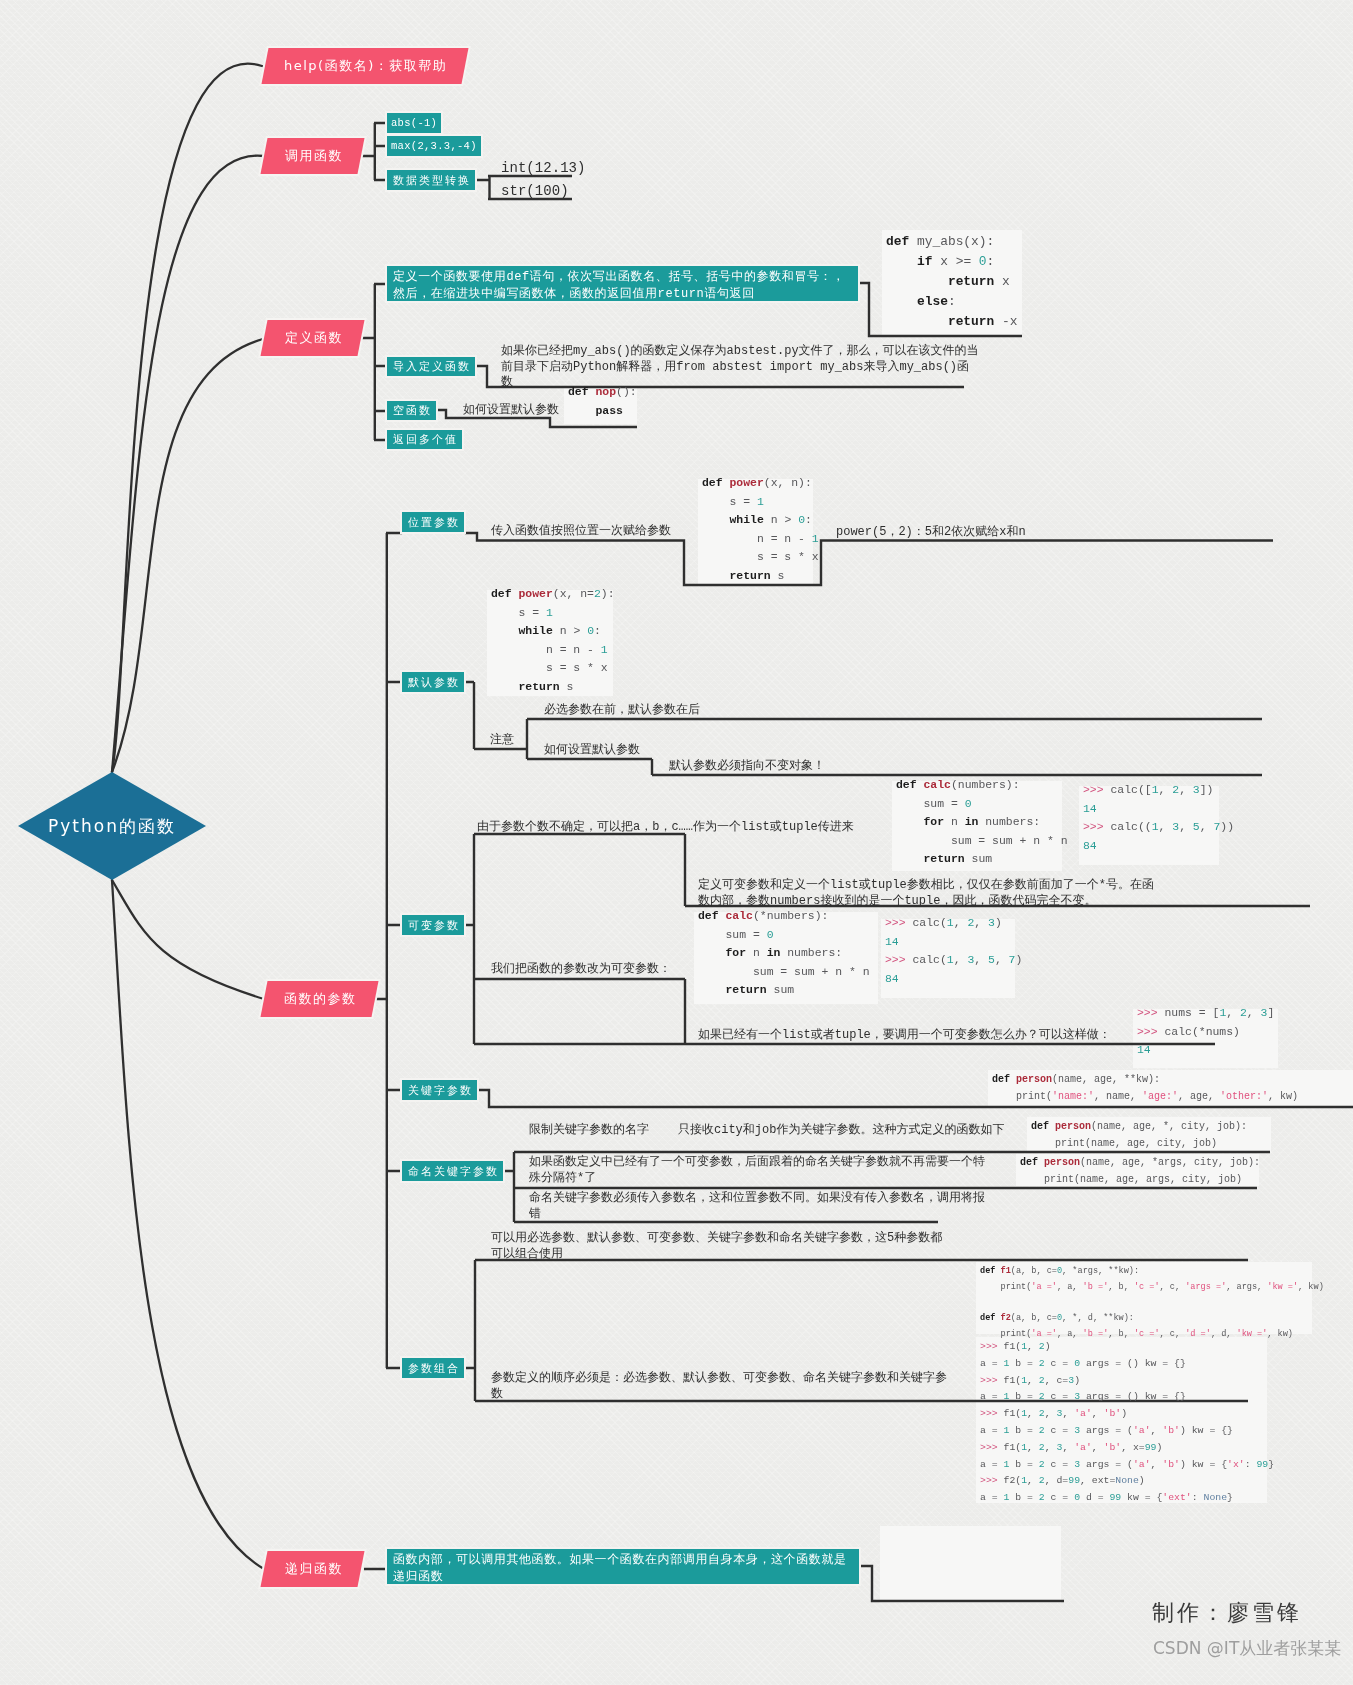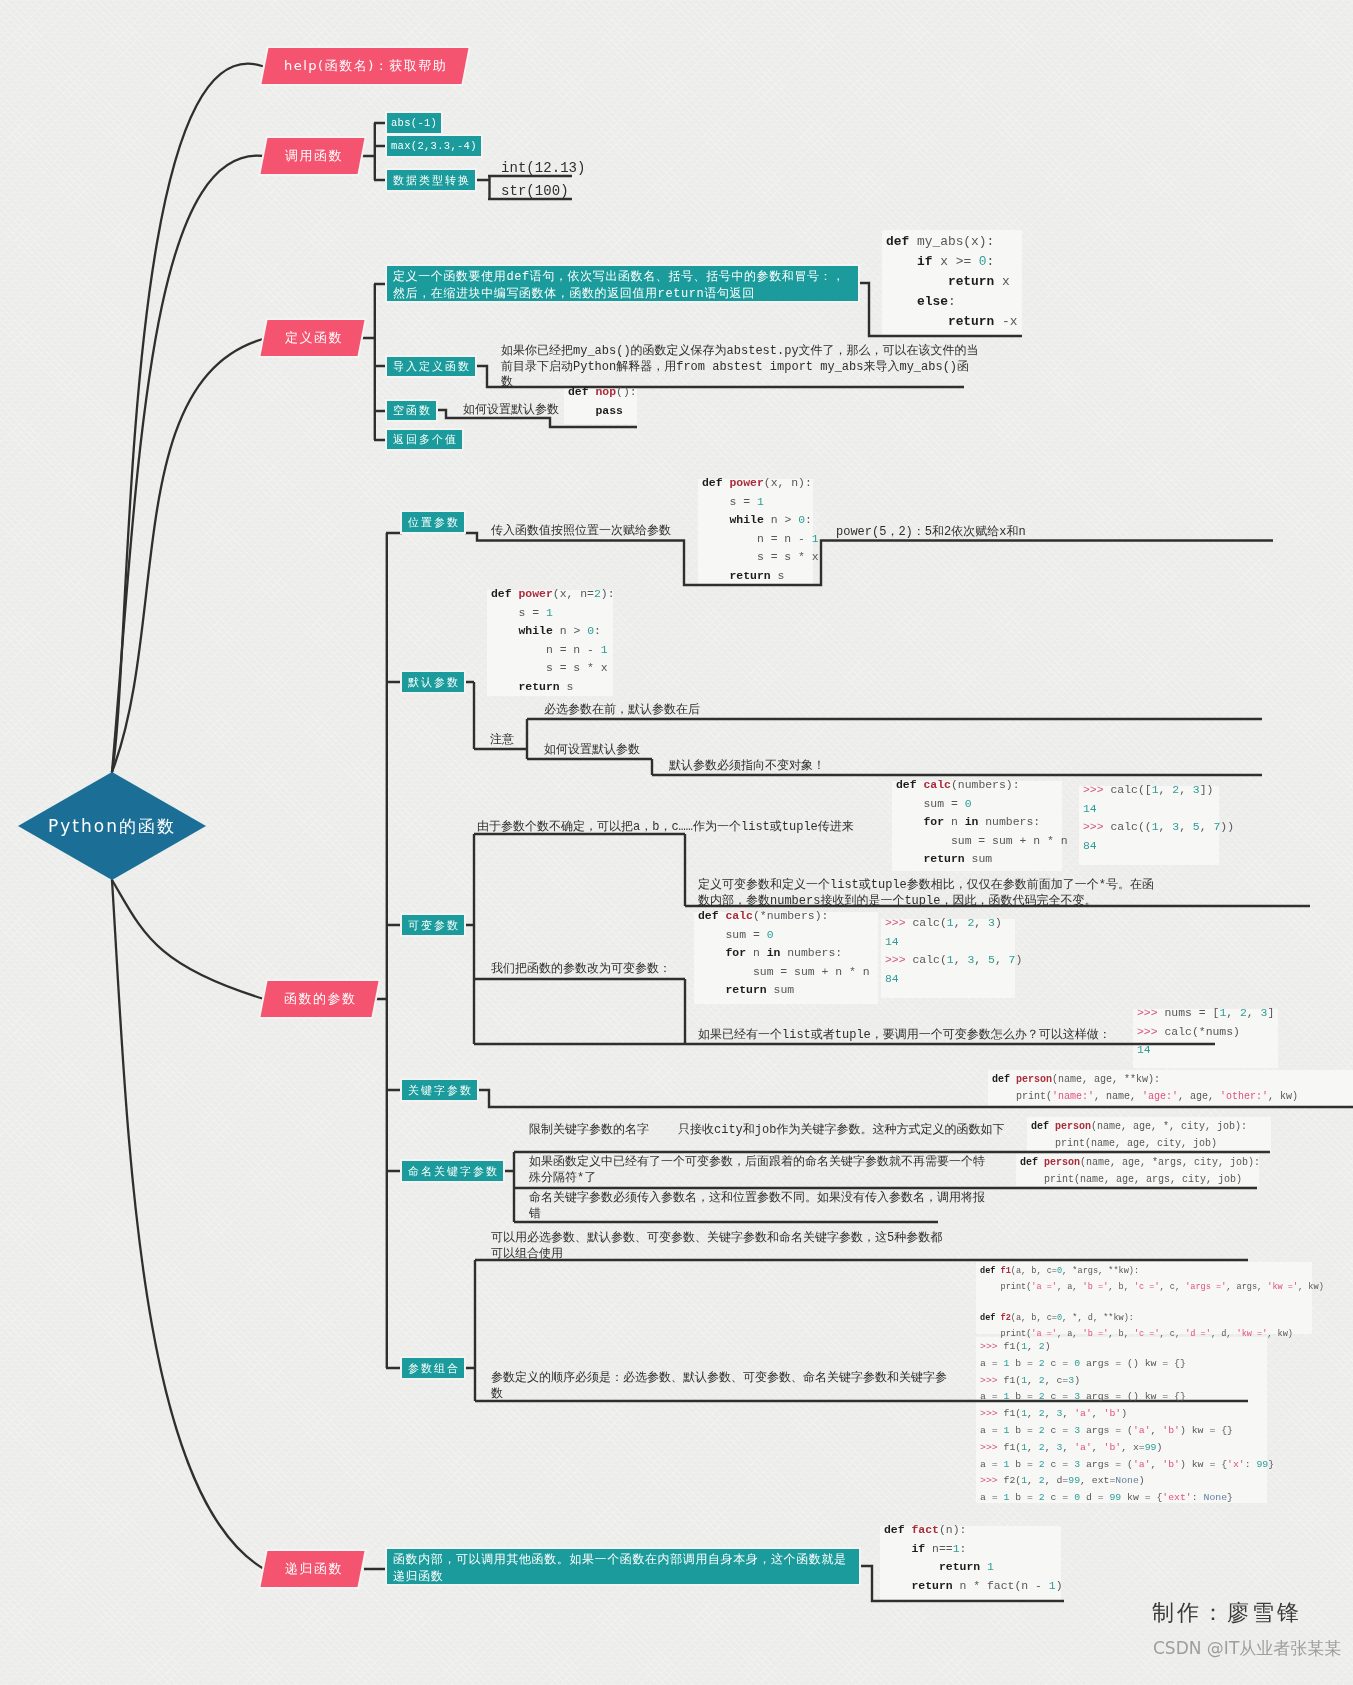--- a/index.html
+++ b/index.html
@@ -347,22 +347,16 @@
 <em>&gt;&gt;&gt;</em> f2(<u>1</u>, <u>2</u>, d=<u>99</u>, ext=<var>None</var>)
 a = <u>1</u> b = <u>2</u> c = <u>0</u> d = <u>99</u> kw = {<s>'ext'</s>: <var>None</var>}</span>
   </div>
   <div class="n txt w" style="left:491px;top:1371px;width:460px;">
     <span>参数定义的顺序必须是：必选参数、默认参数、可变参数、命名关键字参数和关键字参数</span>
   </div>
 
   <div class="n teal wrap" style="left:387px;top:1549px;width:472px;height:35px;">
     <span class="lbl">函数内部，可以调用其他函数。如果一个函数在内部调用自身本身，这个函数就是递归函数</span>
   </div>
-  <div class="n code ser" style="left:880px;top:1526px;width:181px;height:77px;">
-<span><b>def</b> <i>fact</i>(n):
-    <b>if</b> n==<u>1</u>:
-        <b>return</b> <u>1</u>
-    <b>return</b> n * fact(n - <u>1</u>)</span>
-  </div>
 
   <div class="credit" style="left:1152px;top:1598px;">制作：廖雪锋</div>
   <div class="wm" style="left:1153px;top:1637px;">CSDN @IT从业者张某某</div>
 </div>
 
 </body></html>

